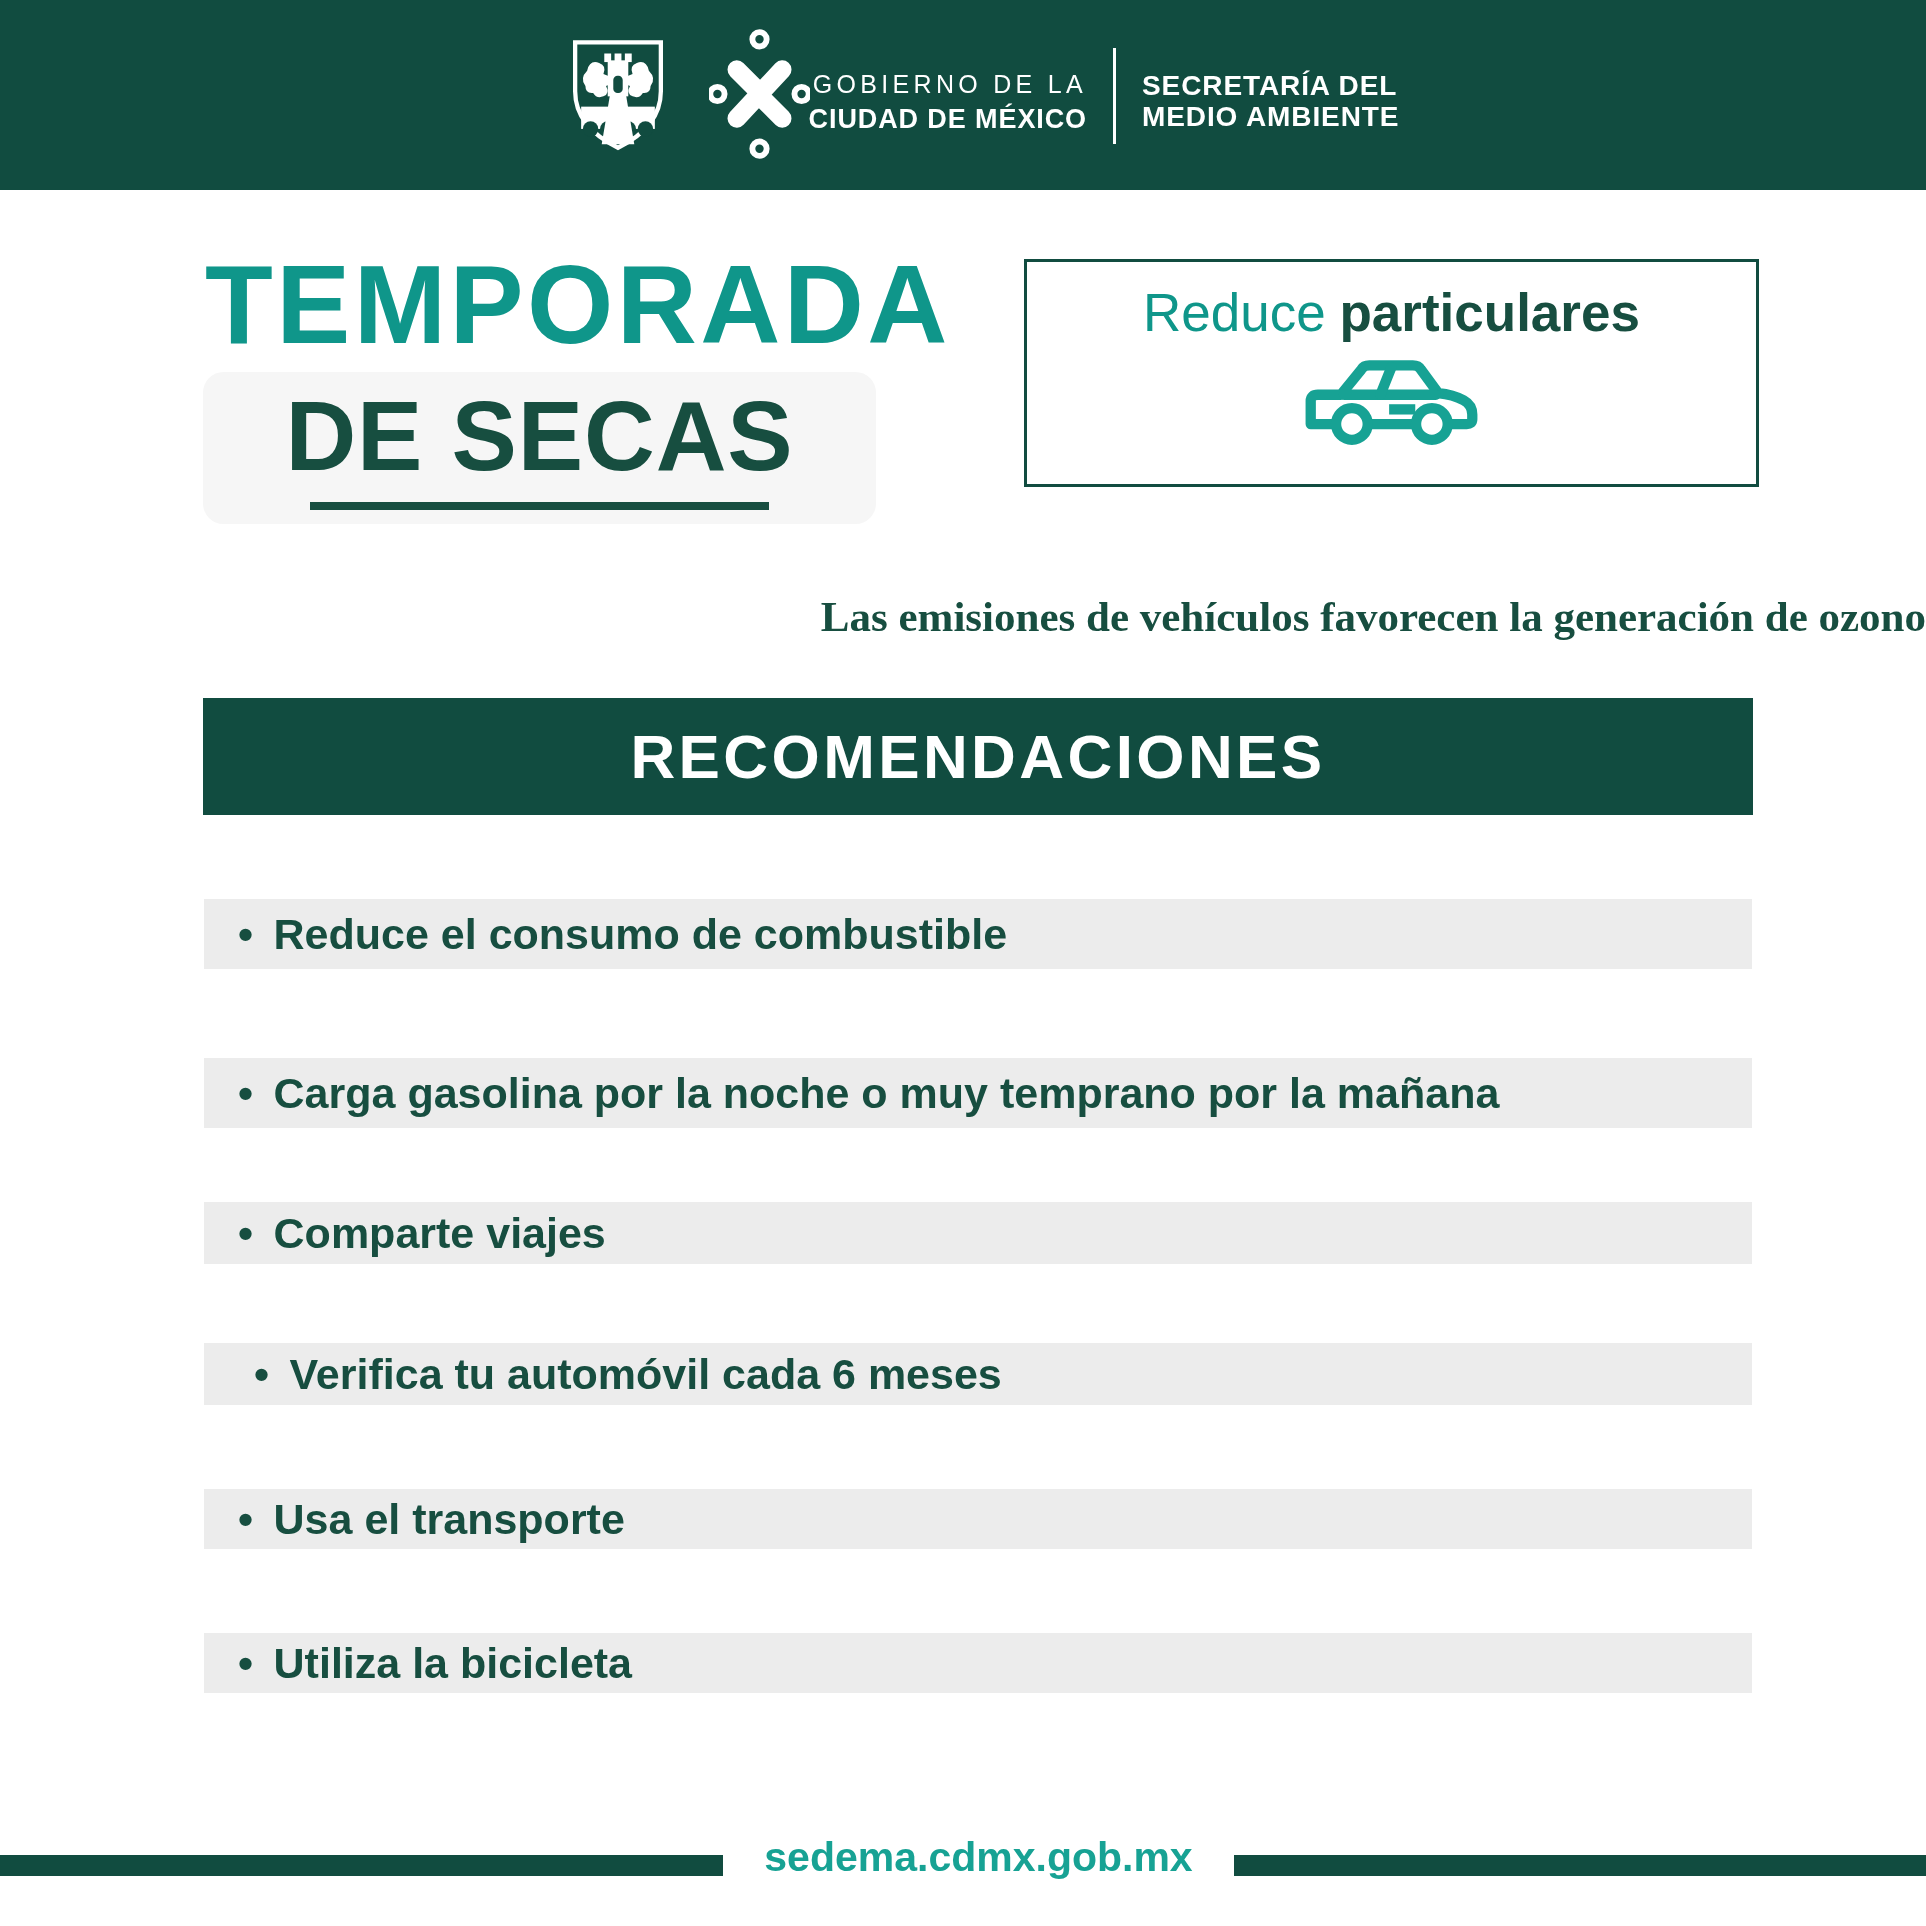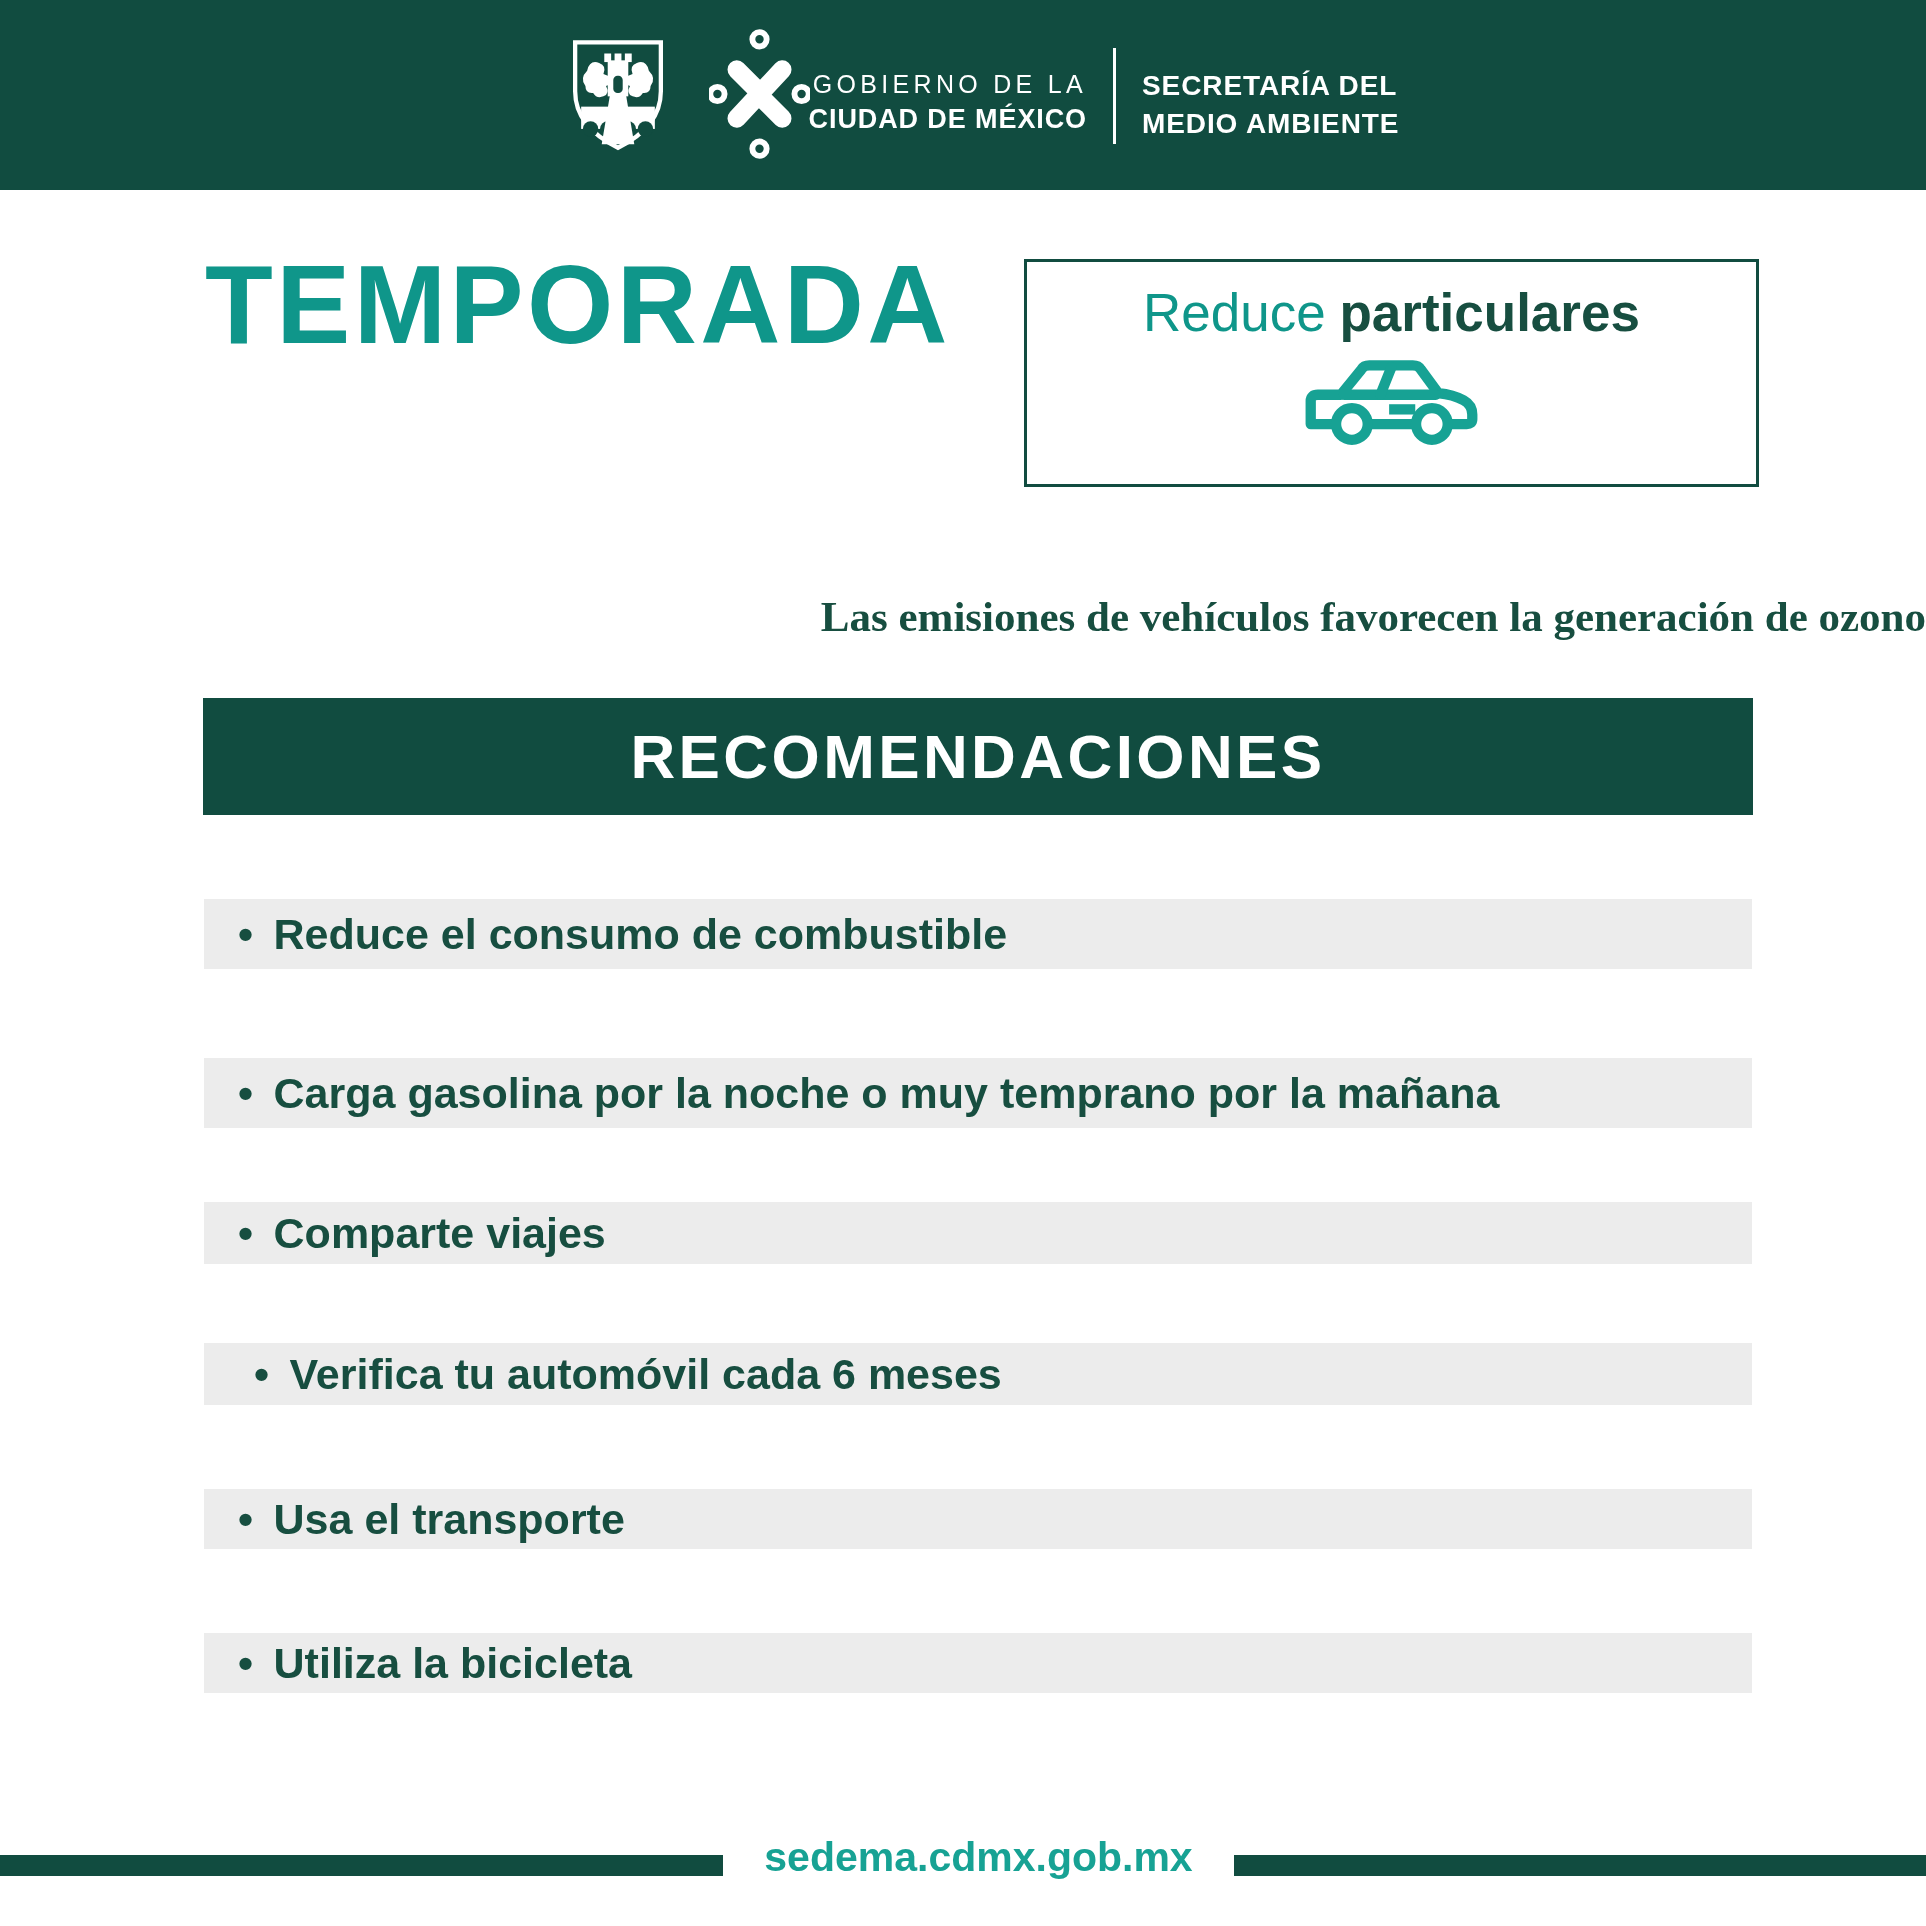--- a/index.html
+++ b/index.html
@@ -22,21 +22,21 @@
   
   .topbar{left:0;top:0;width:1926px;height:190px;background:var(--dark-green);}
   .shield-svg{left:570px;top:38px;width:96px;height:115px;}
   .knot-svg{left:709px;top:29px;width:101px;height:130px;}
   .gov-block{left:770px;top:72px;width:317px;text-align:right;color:#fff;white-space:nowrap;}
   .gov-line1{font-size:25px;font-weight:400;letter-spacing:4.3px;line-height:1;}
   .gov-line2{font-size:27px;font-weight:700;letter-spacing:0.9px;line-height:1;margin-top:9.4px;}
   .header-divider{left:1113px;top:48px;width:2.6px;height:96px;background:#fff;}
   .dept-block{left:1142px;top:72px;text-align:left;color:#fff;white-space:nowrap;}
   .dept-line{font-size:28px;font-weight:700;letter-spacing:0.9px;line-height:1;}
-  .dept-line2{margin-top:10px;}
+  .dept-line2{margin-top:3px;}
 
   
   .title-main{
     left:205px;top:250px;width:676px;
     font-size:111px;font-weight:700;letter-spacing:3.4px;line-height:1;color:var(--teal);
     white-space:nowrap;
   }
   .title-panel{
     left:203px;top:372px;width:673px;height:152px;
     background:var(--panel-gray);border-radius:20.5px;text-align:center;
@@ -134,20 +134,24 @@
       <div class="gov-line2">CIUDAD DE MÉXICO</div>
     </div>
     <div class="abs header-divider"></div>
     <div class="abs dept-block">
       <div class="dept-line">SECRETARÍA DEL</div>
       <div class="dept-line dept-line2">MEDIO AMBIENTE</div>
     </div>
   </header>
 
   <div class="abs title-main">TEMPORADA</div>
+  <div class="abs title-panel">
+    <div class="title-sub">DE SECAS</div>
+    <div class="title-underline"></div>
+  </div>
 
   <div class="abs category-box">
     <div class="category-label">
       <span class="category-prefix">Reduce</span><span class="category-emphasis">particulares</span>
     </div>
     <svg class="car-svg" viewBox="0 0 240 125" xmlns="http://www.w3.org/2000/svg">
       <g fill="none" stroke="#17A294" stroke-width="13" stroke-linecap="round" stroke-linejoin="round">
         <path d="M46,96 H18 V67 Q18,59 27,59 L56,59 L82,27 Q85,22 92,22 L147,22 Q154,22 157,27 L179,57 Q198,59 211,66 Q222,72 222,84 V90 Q222,96 215,96 H196"></path>
         <path d="M146,96 H95"></path>
         <path d="M60,59 H176"></path>

